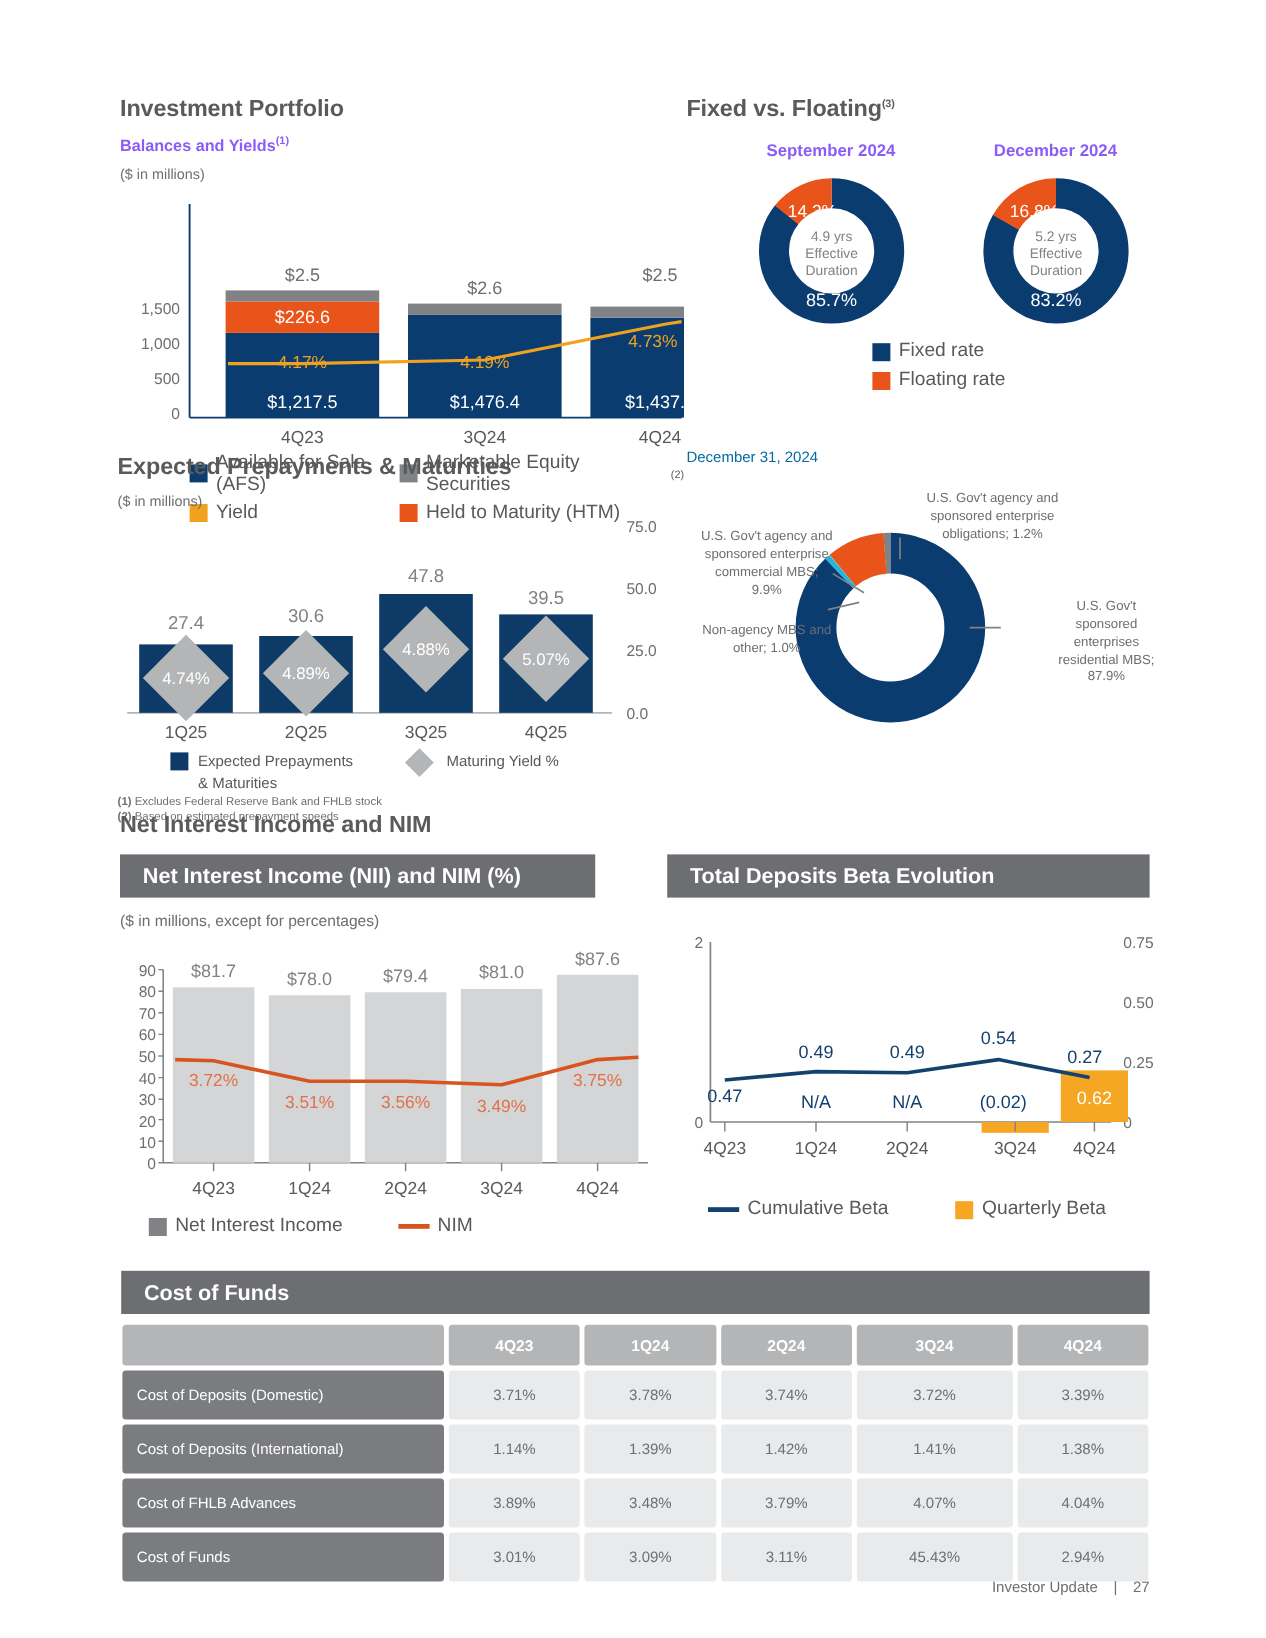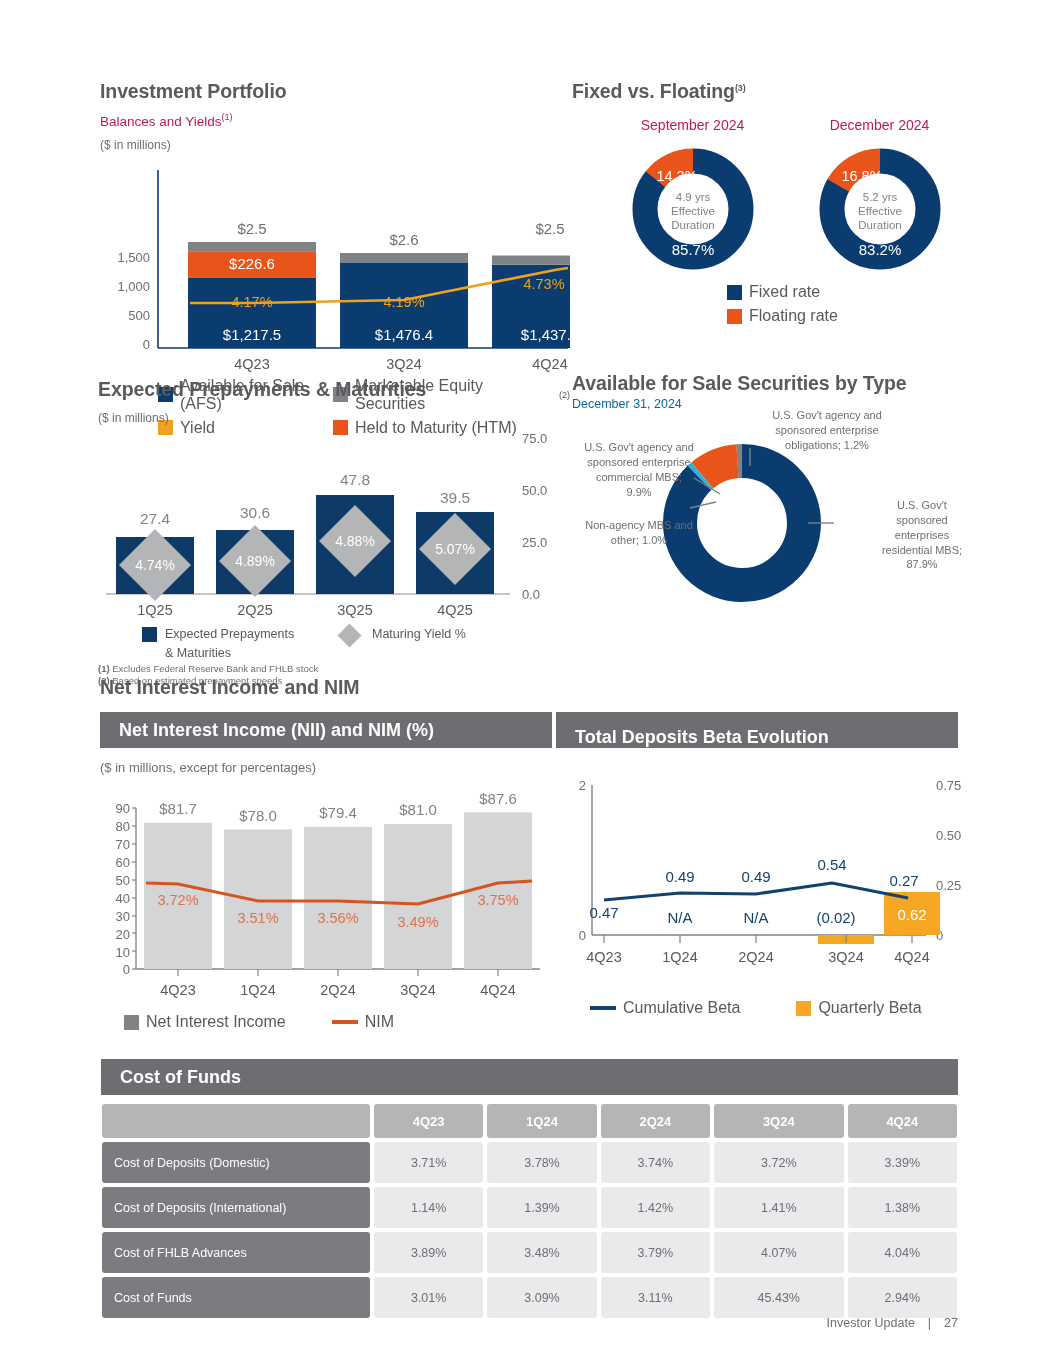--- a/index.html
+++ b/index.html
@@ -10,21 +10,21 @@
     background:#ffffff;
     font-family:"Liberation Sans", sans-serif;
     color:#58595b;
     position:relative;
     overflow:hidden;
   }
   .page { position:absolute; inset:0; }
 
   
   .h1 { font-size:19.5px; font-weight:bold; color:#595a5c; letter-spacing:-0.1px; }
-  .h2 { font-size:13.5px; font-weight:normal; color:#be185d; }
+  .h2 { font-size:13.5px; font-weight:bold; color:#8b5cf6; }
   .sub { font-size:12px; color:#6d6e71; }
   .tiny { font-size:9.5px; color:#6d6e71; }
   .sup { font-size:9px; vertical-align:super; }
 
   .axislab { font-size:13px; fill:#6d6e71; }
   .catlab  { font-size:14.5px; fill:#595a5c; }
   .lg-item { display:flex; align-items:center; gap:7px; }
   .sw { width:15px; height:15px; display:inline-block; flex:none; }
   .sw-line { width:26px; height:4px; display:inline-block; flex:none; }
 
@@ -242,21 +242,20 @@
         <span>Excludes Federal Reserve Bank and FHLB stock</span>
       </div>
       <div class="tiny" style="margin-top:1px;">
         <b>(2)</b>
         <span>Based on estimated prepayment speeds</span>
       </div>
     </div>
   </div>
 
   <div style="position:absolute;left:572px;top:372px;width:400px;height:250px;">
-    <div class="h1">Available for Sale Securities by Type</div>
     <div style="font-size:12.5px;color:#0369a1;margin-top:2px;">December 31, 2024</div>
 
     <svg width="400" height="215" viewBox="0 0 400 215" style="position:absolute;left:0;top:36px;">
 
       <circle cx="170" cy="115" r="62" fill="none" stroke="#0b3c70" stroke-width="34" stroke-dasharray="342.4 47.2" transform="rotate(-90 170 170)" style="transform-origin:170px 115px;transform:rotate(-90deg);"></circle>
       <circle cx="170" cy="115" r="62" fill="none" stroke="#808285" stroke-width="34" stroke-dasharray="4.7 384.9" style="transform-origin:170px 115px;transform:rotate(-94.3deg);"></circle>
       <circle cx="170" cy="115" r="62" fill="none" stroke="#e8541a" stroke-width="34" stroke-dasharray="38.6 351" style="transform-origin:170px 115px;transform:rotate(-129.9deg);"></circle>
       <circle cx="170" cy="115" r="62" fill="none" stroke="#2ab5d8" stroke-width="34" stroke-dasharray="3.9 385.7" style="transform-origin:170px 115px;transform:rotate(-133.5deg);"></circle>
 
       <line x1="178" y1="40" x2="178" y2="58" stroke="#808285" stroke-width="1.4"></line>
@@ -287,21 +286,21 @@
       <div>U.S. Gov't</div>
       <div>sponsored</div>
       <div>enterprises</div>
       <div>residential MBS;</div>
       <div>87.9%</div>
     </div>
   </div>
 
   <div class="h1" style="position:absolute;left:100px;top:676px;">Net Interest Income and NIM</div>
 
-  <div style="position:absolute;left:100px;top:712px;width:452px;height:36px;" class="banner">
+  <div style="position:absolute;left:100px;top:712px;width:396px;height:36px;" class="banner">
     <span>Net Interest Income (NII) and NIM (%)</span>
   </div>
 
   <div style="position:absolute;left:100px;top:760px;width:450px;">
     <div style="font-size:13px;color:#6d6e71;">($ in millions, except for percentages)</div>
 
     <svg width="450" height="230" viewBox="0 0 450 230" style="margin-top:6px;display:block;">
 
       <line x1="36" y1="27" x2="36" y2="188" stroke="#808285" stroke-width="1.3"></line>
       <line x1="36" y1="188" x2="440" y2="188" stroke="#808285" stroke-width="1.3"></line>
@@ -370,21 +369,21 @@
         <span class="sw" style="background:#808285;"></span>
         <span>Net Interest Income</span>
       </div>
       <div class="lg-item">
         <span class="sw-line" style="background:#d8541f;"></span>
         <span>NIM</span>
       </div>
     </div>
   </div>
 
-  <div style="position:absolute;left:556px;top:712px;width:402px;height:36px;align-items:flex-end;" class="banner">
+  <div style="position:absolute;left:556px;top:712px;width:402px;height:36px;" class="banner">
     <span>Total Deposits Beta Evolution</span>
   </div>
 
   <div style="position:absolute;left:556px;top:770px;width:410px;">
     <svg width="410" height="225" viewBox="0 0 410 225" style="display:block;">
 
       <line x1="36" y1="15" x2="36" y2="165" stroke="#808285" stroke-width="1.4"></line>
       <line x1="36" y1="165" x2="370" y2="165" stroke="#808285" stroke-width="1.4"></line>
 
       <text class="axislab" x="30" y="20" text-anchor="end">2</text>

